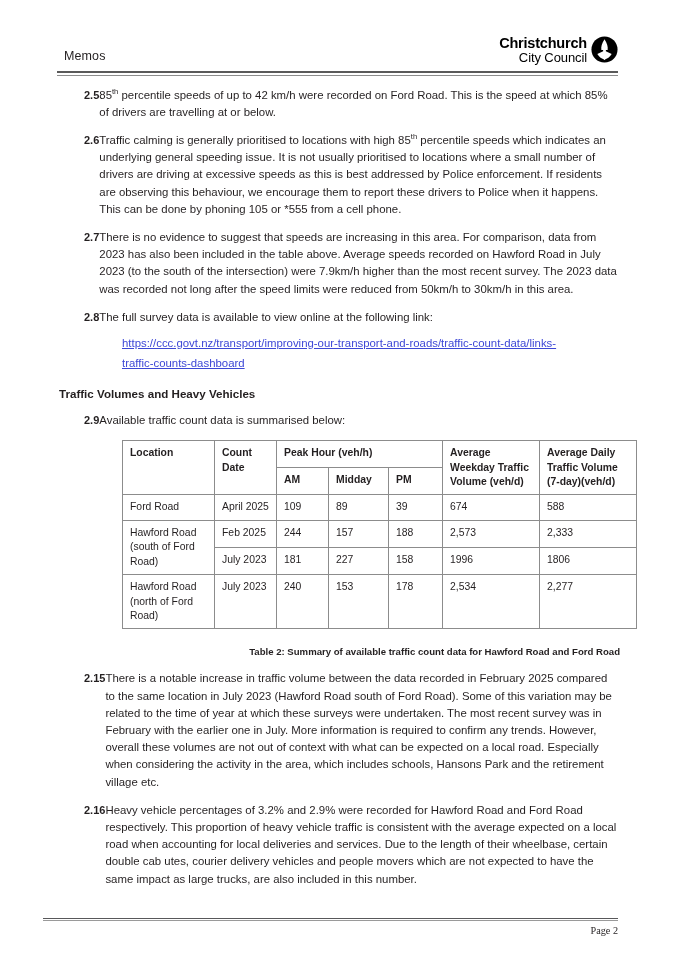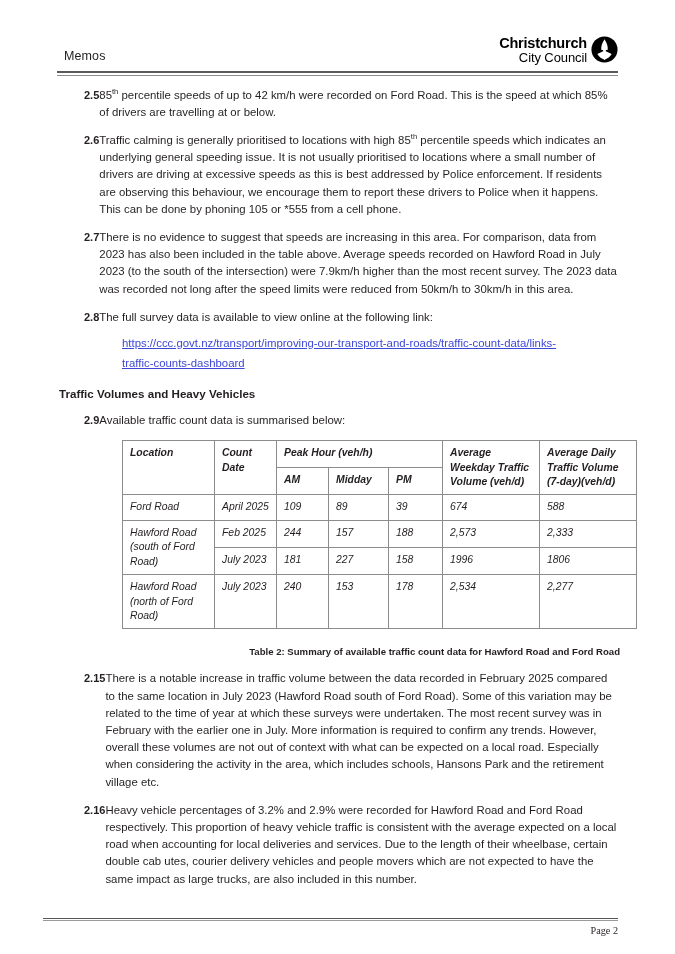--- a/index.html
+++ b/index.html
@@ -132,21 +132,20 @@
   
   .table-wrap {
     padding-left: 65px;
     padding-right: 3px;
     margin-top: 4px;
   }
   table.data-table {
     border-collapse: collapse;
     width: 494px;
     table-layout: fixed;
-    font-style: italic;
   }
   table.data-table th,
   table.data-table td {
     border: 1px solid #8c8c8c;
     padding: 5px 6px 5px 7px;
     font-size: 10.4px;
     line-height: 14.4px;
     vertical-align: top;
     color: #231f20;
   }

